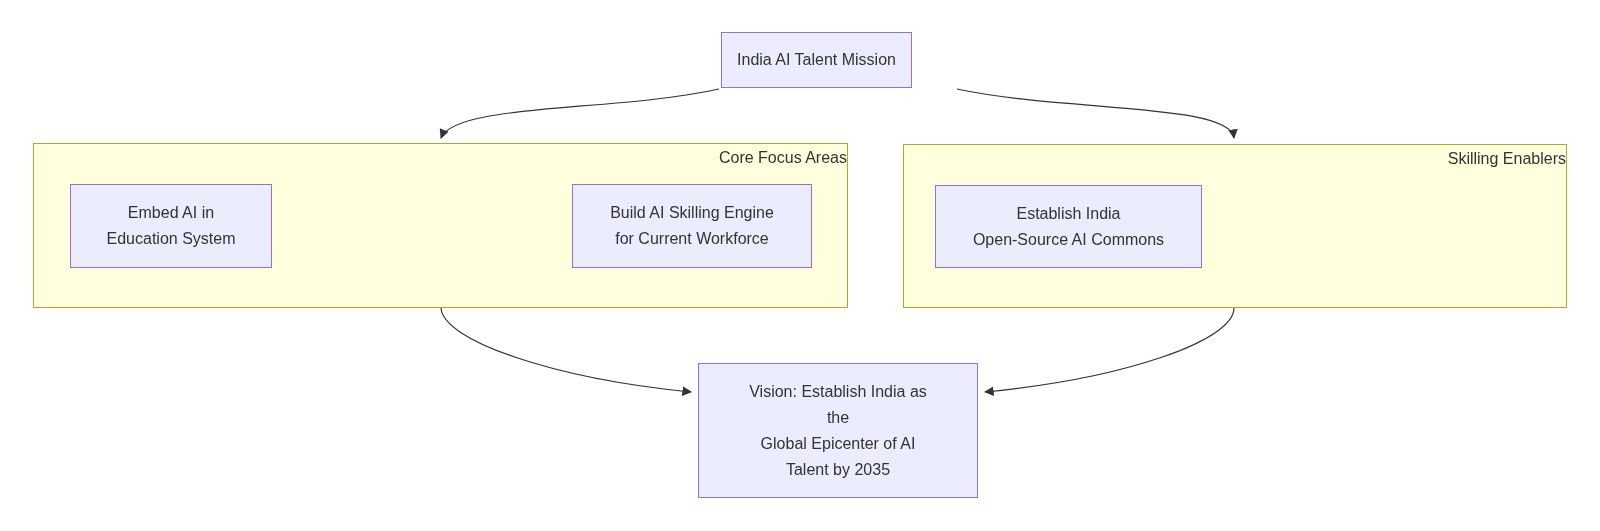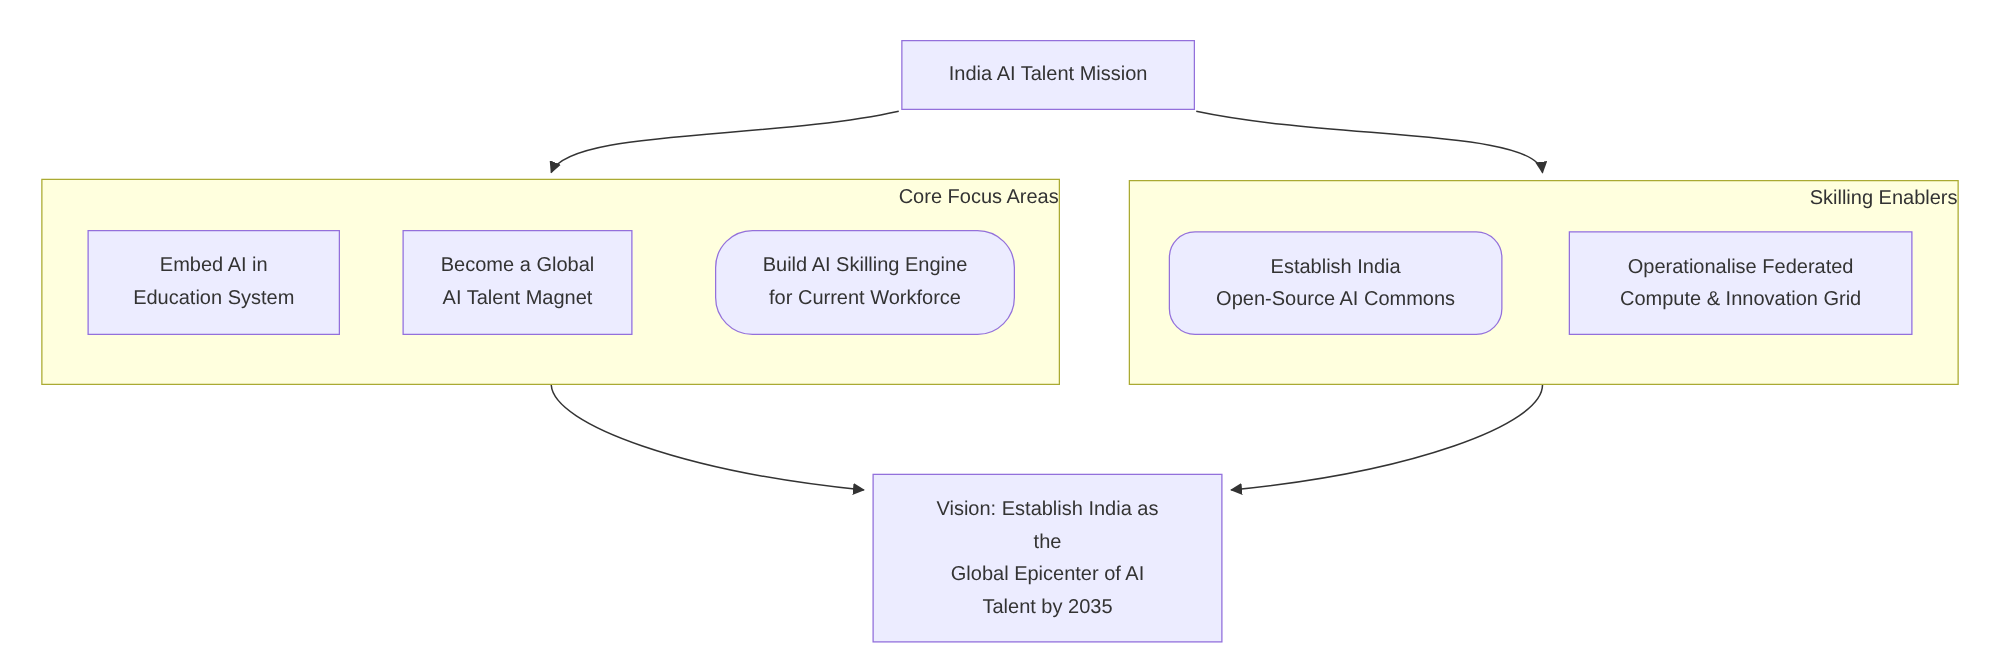--- a/index.html
+++ b/index.html
@@ -37,29 +37,29 @@
     border:1px solid var(--cluster-border);
     box-sizing:border-box;
   }
   .cluster-title{
     position:absolute;left:0;top:4px;width:100%;
     text-align:right;
     font-size:16px;line-height:20px;
     color:var(--text);
   }
   
-  .n-root   {left:721px; top:32px;  width:235px; height:56px;}
+  .n-root   {left:721px; top:32px;  width:191px; height:56px;}
   .c-left   {left:33px;  top:143px; width:815px; height:165px;}
   .c-right  {left:903px; top:144px; width:664px; height:164px;}
   .n-a      {left:70px;  top:184px; width:202px; height:84px;justify-content:center;}
   .n-b      {left:322px; top:184px; width:184px; height:84px;}
-  .n-c      {left:572px; top:184px; width:240px; height:84px;border-radius:30px;}
-  .n-d      {left:935px; top:185px; width:267px; height:83px;border-radius:21px;}
+  .n-c      {left:572px; top:184px; width:240px; height:84px;}
+  .n-d      {left:935px; top:185px; width:267px; height:83px;}
   .n-e      {left:1255px;top:185px; width:275px; height:83px;}
-  .n-vision {left:698px; top:363px; width:280px; height:135px;margin-top:16px;}
+  .n-vision {left:698px; top:363px; width:280px; height:135px;}
 </style>
 </head>
 <body>
 
 <div class="canvas">
 
   <svg class="edges" width="1600" height="531" viewBox="0 0 1600 531">
     <defs>
       <marker id="arrow" viewBox="0 0 10 10" refX="9" refY="5" markerWidth="8" markerHeight="8" orient="auto-start-reverse">
         <path d="M0,0 L10,5 L0,10 z" fill="#333333"></path>
@@ -80,35 +80,27 @@
   </div>
 
   <div class="cluster c-right">
     <div class="cluster-title">Skilling Enablers</div>
   </div>
 
   <div class="node n-a">
     <span>Embed AI in
 Education System</span>
   </div>
-  <div class="node n-b">
-    <span>Become a Global
-AI Talent Magnet</span>
-  </div>
   <div class="node n-c">
     <span>Build AI Skilling Engine
 for Current Workforce</span>
   </div>
   <div class="node n-d">
     <span>Establish India
 Open-Source AI Commons</span>
-  </div>
-  <div class="node n-e">
-    <span>Operationalise Federated
-Compute &amp; Innovation Grid</span>
   </div>
 
   <div class="node major n-vision">
     <span>Vision: Establish India as
 the
 Global Epicenter of AI
 Talent by 2035</span>
   </div>
 
 </div>

